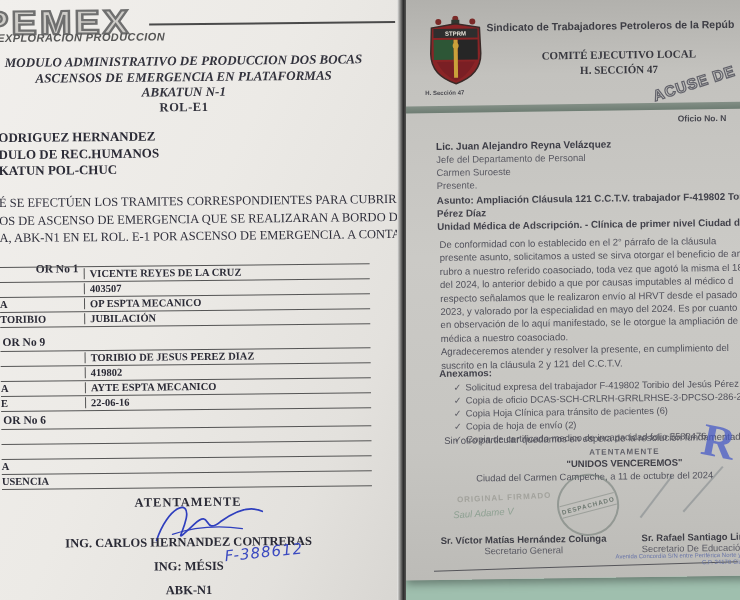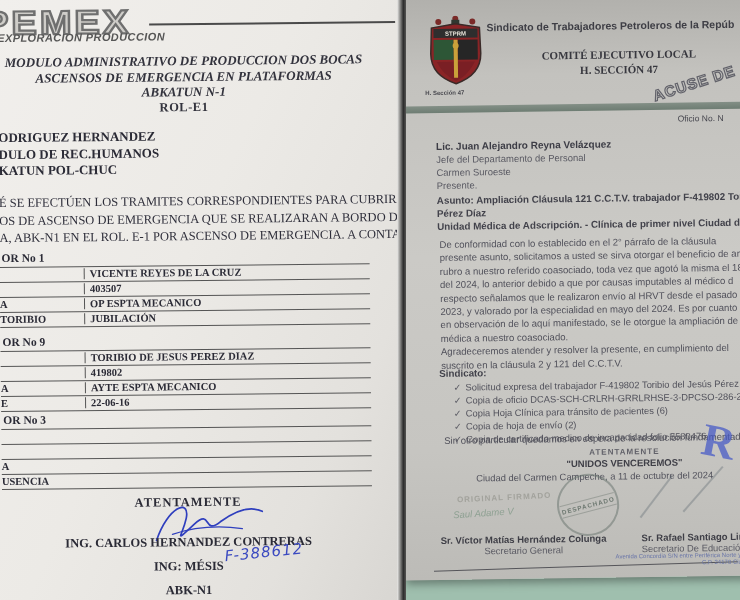--- a/index.html
+++ b/index.html
@@ -42,21 +42,21 @@
     background:linear-gradient(180deg,#b0afab 0%,#c3c2be 14%,#cbcac6 45%,#c6c5c1 78%,#bcbbb7 100%);
     box-shadow:0 4px 8px rgba(0,0,0,0.35);
     font-family:"Liberation Sans",sans-serif;color:#4f4f58;}
   .org-name{position:absolute;left:88px;top:28px;font-weight:bold;font-size:10.5px;color:#3e3e45;white-space:nowrap;}
   .committee{position:absolute;left:100px;top:56px;width:240px;text-align:center;
     font-family:"Liberation Serif",serif;font-weight:bold;font-size:11px;line-height:15px;color:#38383f;}
   .logo-caption{position:absolute;left:26px;top:96px;font-weight:bold;font-size:6px;color:#4a4a50;}
   .acuse{position:absolute;left:252px;top:84px;transform:rotate(-17deg);font-weight:bold;font-size:15px;
     letter-spacing:1px;color:#c4c4c0;-webkit-text-stroke:1.2px #62626a;white-space:nowrap;}
   .head-bar{position:absolute;left:6px;top:112px;width:346px;height:7px;background:linear-gradient(180deg,#838f86,#6e7d73);}
-  .oficio{position:absolute;left:278px;top:123px;font-weight:normal;font-size:8.5px;color:#46464e;white-space:nowrap;}
+  .oficio{position:absolute;left:278px;top:123px;font-weight:bold;font-size:8.5px;color:#46464e;white-space:nowrap;}
   .addr2{position:absolute;left:36px;top:146px;font-size:9.5px;line-height:13px;color:#5a5a63;}
   .addr2 .strong{font-weight:bold;font-size:10px;color:#3d3d46;}
   .subject{position:absolute;left:36px;top:200px;font-weight:bold;font-size:9.8px;line-height:13px;color:#42424b;}
   .subject div,.body2 div{white-space:nowrap;}
   .body2{position:absolute;left:38px;top:244px;font-size:9.6px;line-height:13.4px;color:#51515b;}
   .annex-h{position:absolute;left:36px;top:374px;font-weight:bold;font-size:9.8px;color:#42424b;}
   .annex{position:absolute;left:50px;top:387px;font-size:9.4px;line-height:13px;color:#51515b;}
   .annex div{white-space:nowrap;}
   .annex .chk{display:inline-block;width:12px;color:#5a5a63;}
   .closing2{position:absolute;left:40px;top:441px;font-size:9.6px;color:#51515b;white-space:nowrap;}
@@ -105,21 +105,21 @@
         <div>DULO DE REC.HUMANOS</div>
         <div>KATUN POL-CHUC</div>
       </div>
 
       <div class="ld-body">
         <div>É SE EFECTÚEN LOS TRAMITES CORRESPONDIENTES PARA CUBRIR LOS</div>
         <div>OS DE ASCENSO DE EMERGENCIA QUE SE REALIZARAN A BORDO DE</div>
         <div>A, ABK-N1   EN EL ROL.  E-1  POR ASCENSO DE EMERGENCIA. A CONTAR A PARTI</div>
       </div>
 
-      <div class="ld-tblhdr" style="top:250px;">OR No 1</div>
+      <div class="ld-tblhdr" style="top:261px;margin-left:34px;">OR No 1</div>
       <div class="ld-table" style="top:265px;">
         <div class="ld-row">
           <span class="lab"></span>
           <span class="val">VICENTE REYES  DE LA CRUZ</span>
           </div>
         <div class="ld-row">
           <span class="lab"></span>
           <span class="val">403507</span>
           </div>
         <div class="ld-row">
@@ -145,21 +145,21 @@
         <div class="ld-row">
           <span class="lab">A</span>
           <span class="val">AYTE ESPTA MECANICO</span>
           </div>
         <div class="ld-row">
           <span class="lab">E</span>
           <span class="val">22-06-16</span>
           </div>
       </div>
 
-      <div class="ld-tblhdr" style="top:412px;">OR No 3</div>
+      <div class="ld-tblhdr" style="top:412px;">OR No 6</div>
       <div class="ld-table" style="top:427px;">
         <div class="ld-row">
           <span class="lab"></span>
           <span class="val"></span>
           </div>
         <div class="ld-row">
           <span class="lab"></span>
           <span class="val"></span>
           </div>
         <div class="ld-row">
@@ -236,21 +236,21 @@
         <div>rubro a nuestro referido coasociado, toda vez que agotó la misma el 18 d</div>
         <div>del 2024,  lo anterior debido a que por causas imputables al médico d</div>
         <div>respecto señalamos que le realizaron envío al HRVT desde el pasado me</div>
         <div>2023, y valorado por la especialidad  en mayo del 2024.  Es por cuanto</div>
         <div>en observación de lo aquí manifestado, se le otorgue la ampliación de</div>
         <div>médica a nuestro coasociado.</div>
         <div>Agradeceremos atender y resolver la presente, en cumplimiento del</div>
         <div>suscrito en la cláusula 2 y 121 del C.C.T.V.</div>
       </div>
 
-      <div class="annex-h">Sindicato:</div>
+      <div class="annex-h">Anexamos:</div>
       <div class="annex">
         <div><span class="chk">✓</span><span>Solicitud expresa del trabajador F-419802 Toribio del Jesús Pérez Día</span></div>
         <div><span class="chk">✓</span><span>Copia de oficio DCAS-SCH-CRLRH-GRRLRHSE-3-DPCSO-286-2024</span></div>
         <div><span class="chk">✓</span><span>Copia Hoja Clínica para tránsito de pacientes (6)</span></div>
         <div><span class="chk">✓</span><span>Copia de hoja de envío (2)</span></div>
         <div><span class="chk">✓</span><span>Copia de certificado medico de incapacidad folio 5580476</span></div>
       </div>
 
       <div class="closing2">Sin otro particular quedamos en espera de la resolución fundamentada.</div>
       <div class="atent2">ATENTAMENTE</div>

